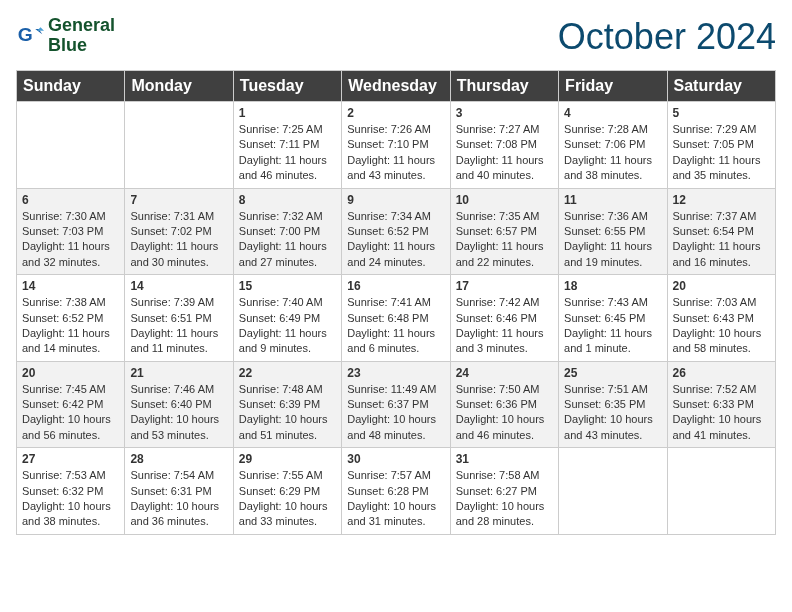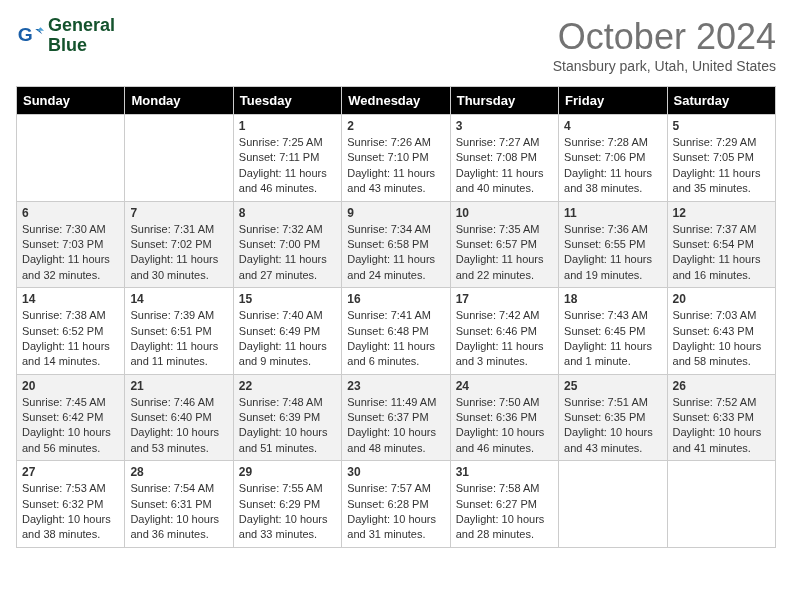--- a/index.html
+++ b/index.html
@@ -29,37 +29,37 @@
     }
     .logo-text span { color: #14532d; }
     .logo-icon {
       width: 28px;
       height: 28px;
     }
     .title-block { text-align: right; }
     .month-title {
       font-size: 36px;
       font-weight: 300;
-      color: #737373;
+      color: #0c4a6e;
     }
     .subtitle {
       font-size: 14px;
       color: #555;
     }
     table {
       width: 100%;
       border-collapse: collapse;
       table-layout: fixed;
     }
     thead tr th {
-      background: #000000;
+      background: #404040;
       color: #fff;
       text-align: left;
       padding: 6px 6px;
-      font-size: 13px;
+      font-size: 16px;
       font-weight: bold;
       border: 1px solid #ccc;
     }
     tbody tr td {
       vertical-align: top;
       border: 1px solid #ccc;
       padding: 4px 5px;
       font-size: 10.5px;
       color: #333;
       height: 80px;
@@ -90,21 +90,20 @@
       <polygon points="22,8 30,14 26,8" fill="#1a5fa8"></polygon>
       <polygon points="24,10 32,10 28,6" fill="#4a9fd4"></polygon>
     </svg>
     <div class="logo-text">
       <div><span>General</span></div>
       <div><span>Blue</span></div>
     </div>
   </div>
   <div class="title-block">
     <div class="month-title">October 2024</div>
-    <div class="subtitle">Stansbury park, Utah, United States</div>
   </div>
 </div>
 
 <table>
   <thead>
     <tr id="weekday-header">
     <th>Sunday</th>
         <th>Monday</th>
         <th>Tuesday</th>
         <th>Wednesday</th>
@@ -163,21 +162,21 @@
         </td>
         <td>
           <span class="day-number">8</span>
           <div class="day-info">Sunrise: 7:32 AM
 Sunset: 7:00 PM
 Daylight: 11 hours and 27 minutes.</div>
         </td>
         <td>
           <span class="day-number">9</span>
           <div class="day-info">Sunrise: 7:34 AM
-Sunset: 6:58 PM
+Sunset: 6:52 PM
 Daylight: 11 hours and 24 minutes.</div>
         </td>
         <td>
           <span class="day-number">10</span>
           <div class="day-info">Sunrise: 7:35 AM
 Sunset: 6:57 PM
 Daylight: 11 hours and 22 minutes.</div>
         </td>
         <td>
           <span class="day-number">11</span>

